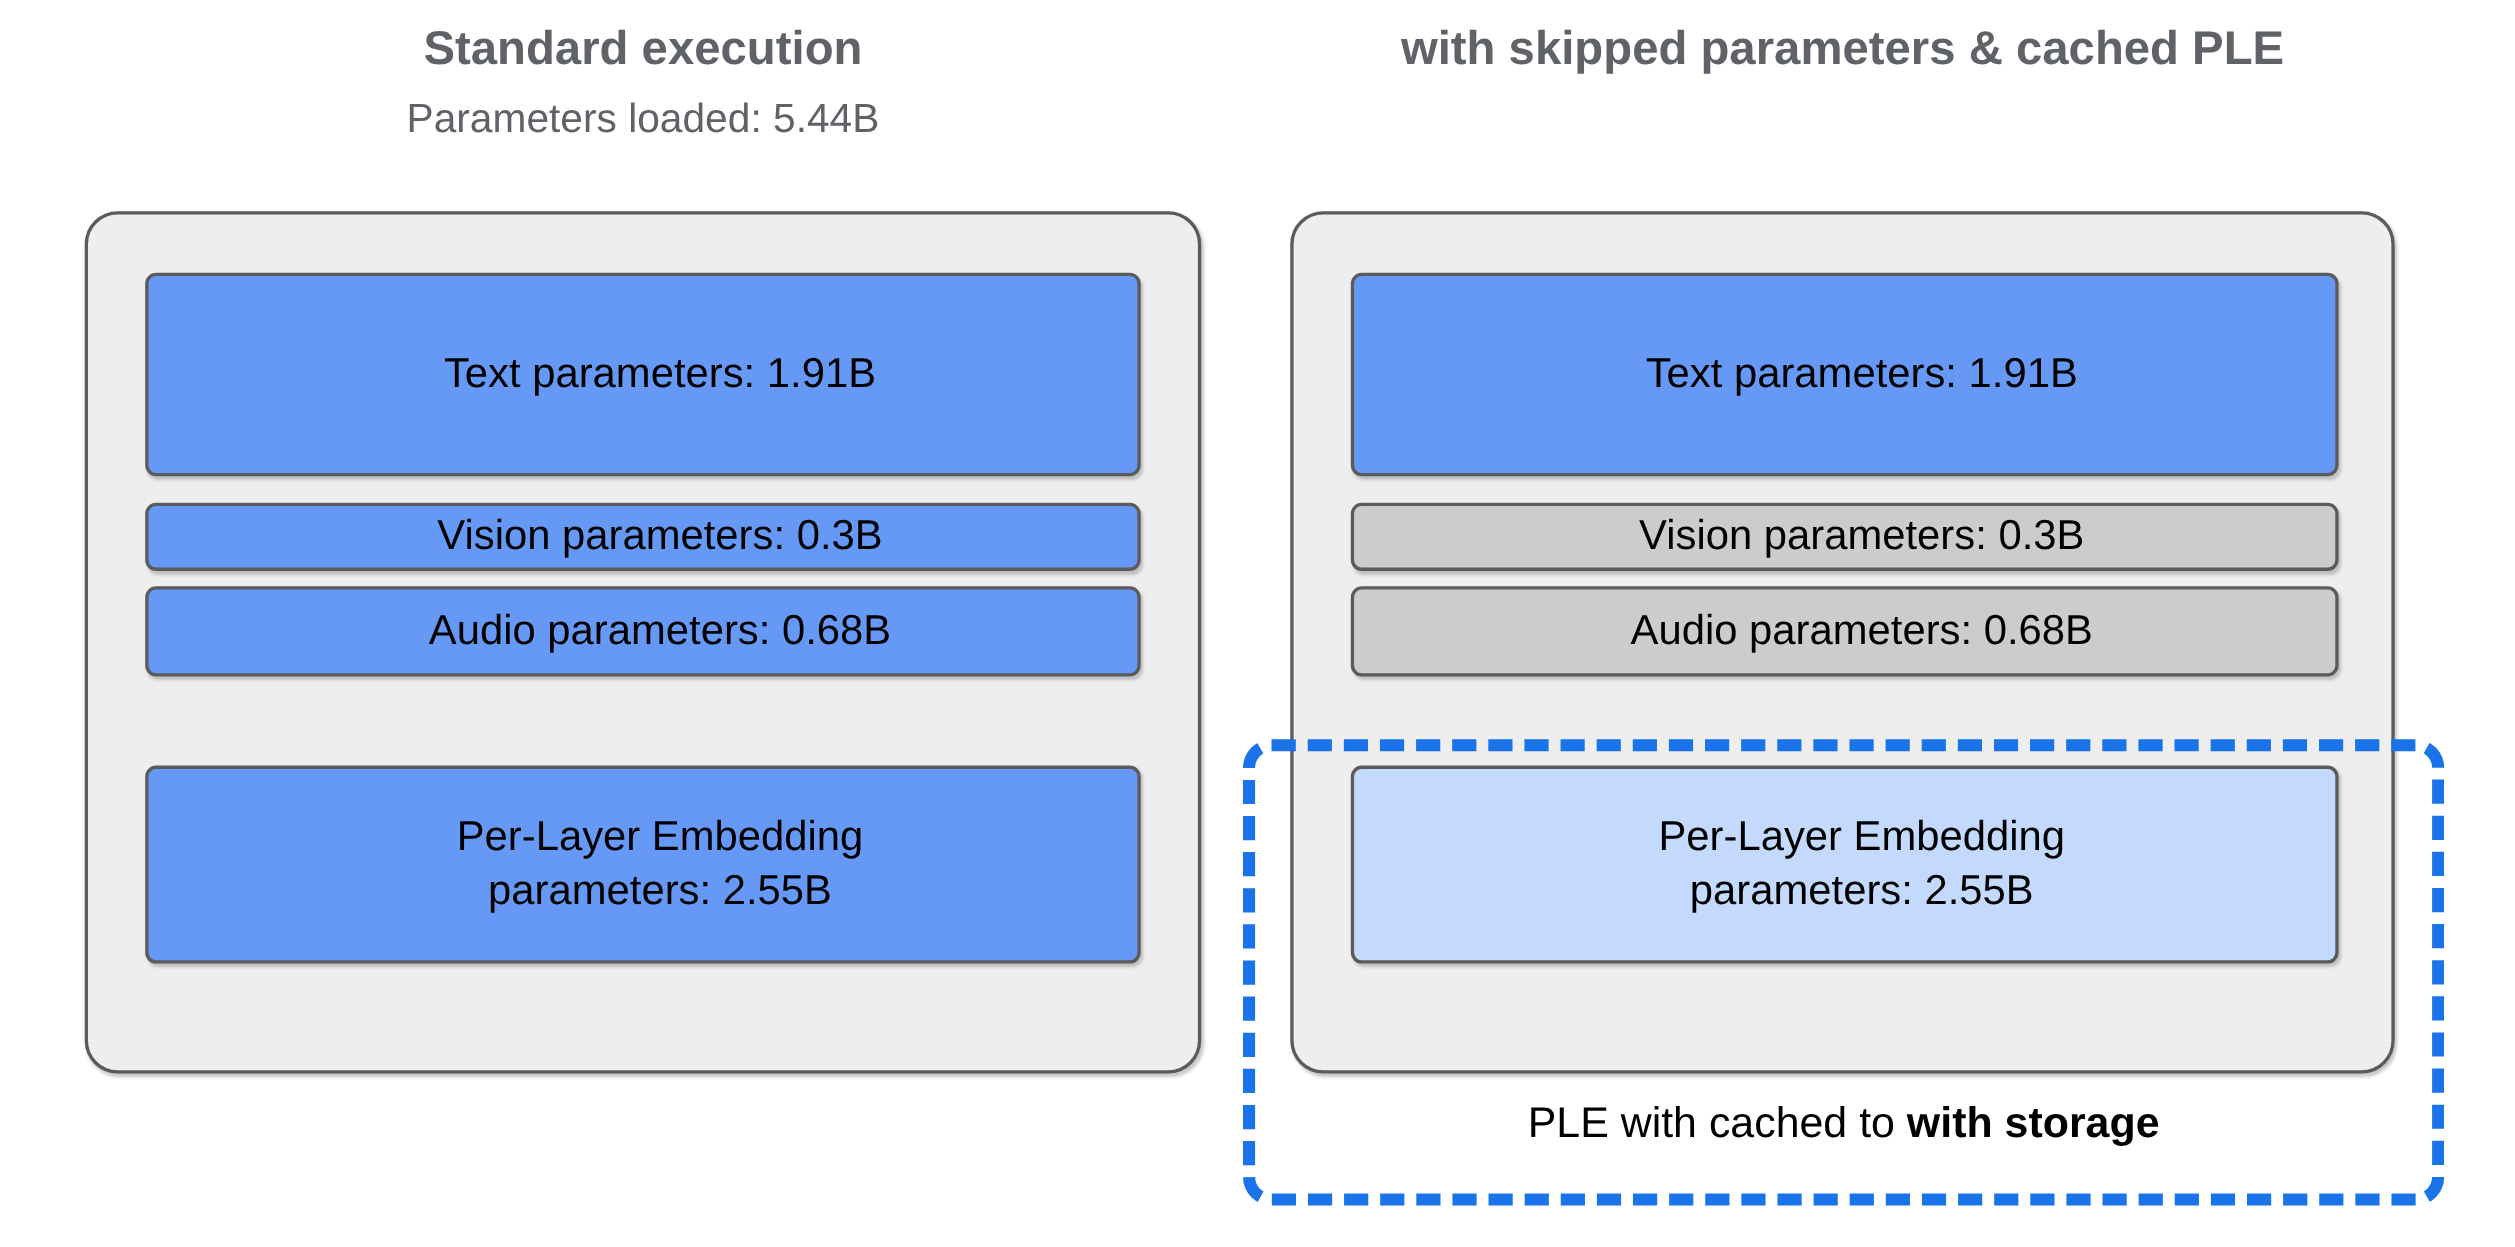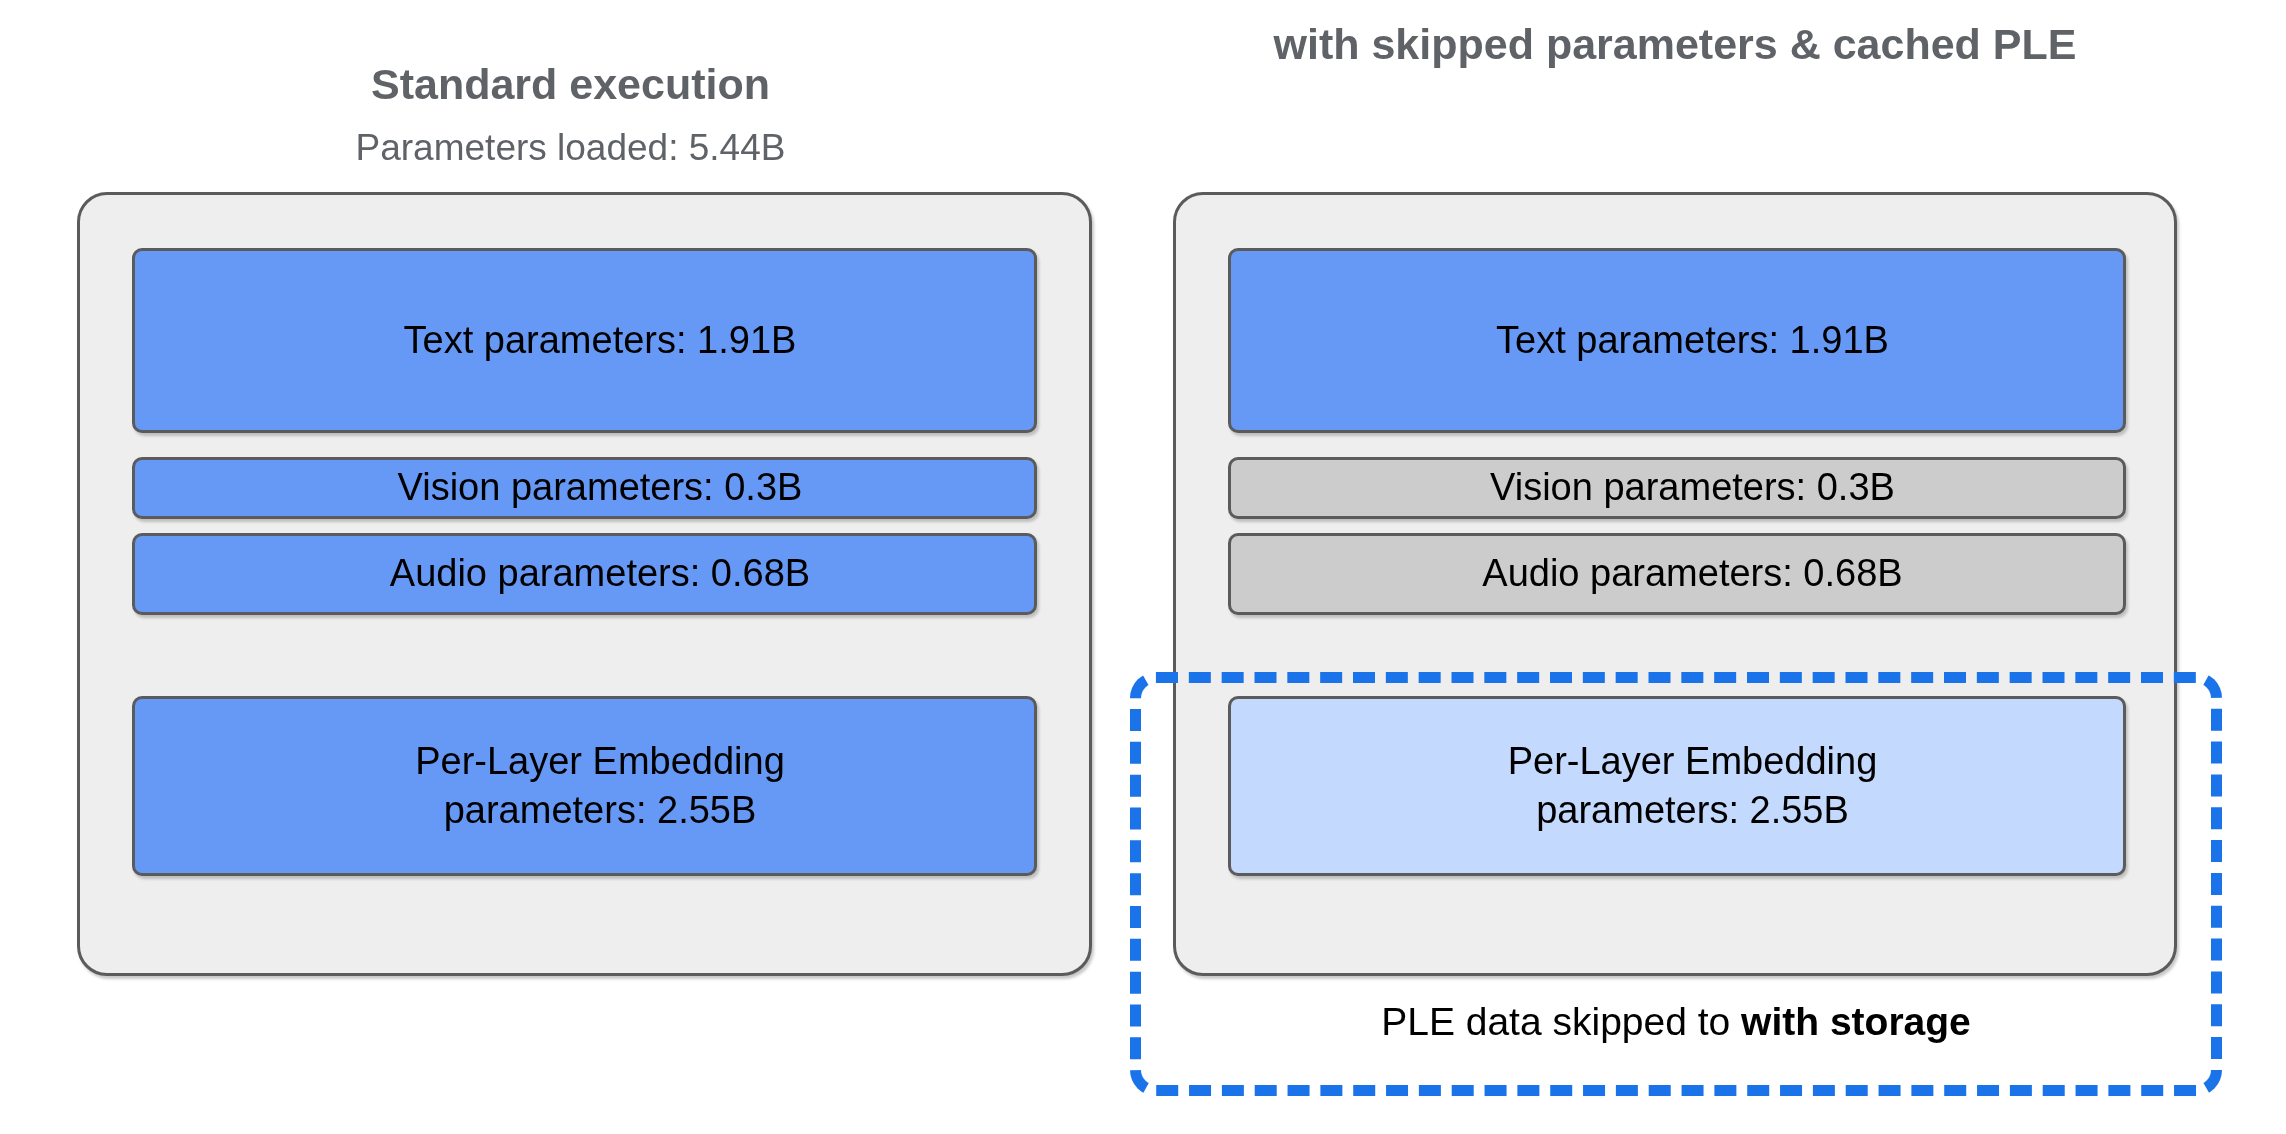--- a/index.html
+++ b/index.html
@@ -37,21 +37,21 @@
   .col-sub {
     font-size: 37px;
     font-weight: normal;
     color: #5f6368;
     line-height: 1.05;
     margin-top: 22px;
     white-space: nowrap;
   }
   .col-sub b { font-weight: bold; color: #5f6368; }
 
-  #head-left  { left: 63px;   top: 22px;  width: 1015px; margin-top: 40px; }
+  #head-left  { left: 77px;   top: 22px;  width: 1015px; }
   #head-right { left: 1173px; top: 22px;  width: 1004px; }
 
   
   .panel {
     position: absolute;
     background: #eeeeee;
     border: 3px solid #5b5b5b;
     border-radius: 30px;
     box-sizing: border-box;
     box-shadow: 2px 3px 3px rgba(0,0,0,0.22);
@@ -176,16 +176,16 @@
         <span>Per-Layer Embedding</span><br>
         <span>parameters: 2.55B</span>
       </span>
     </div>
 
   </div>
 
   <div id="cache-region"></div>
 
   <div id="cache-caption">
-    <span>PLE data skipped to </span><b>with storage</b>
+    <span>PLE with cached to </span><b>with storage</b>
   </div>
 
 </div>
 
 </body></html>

